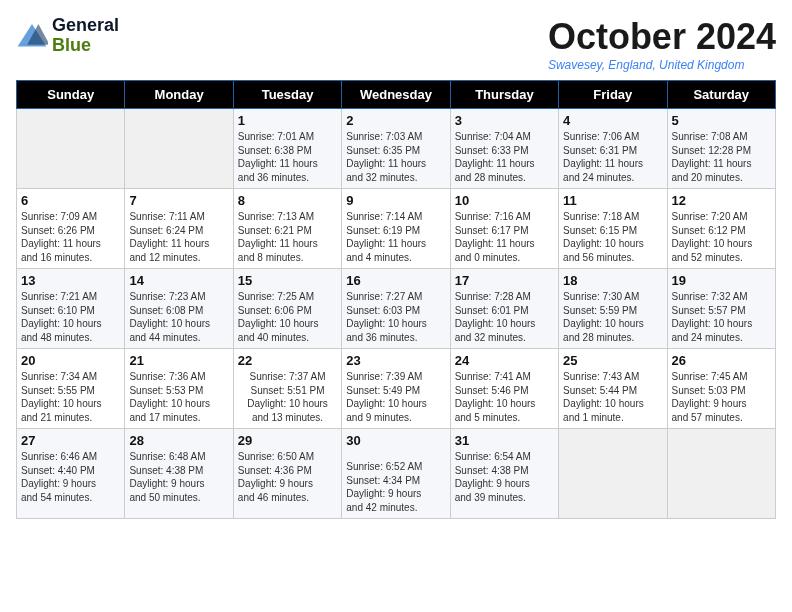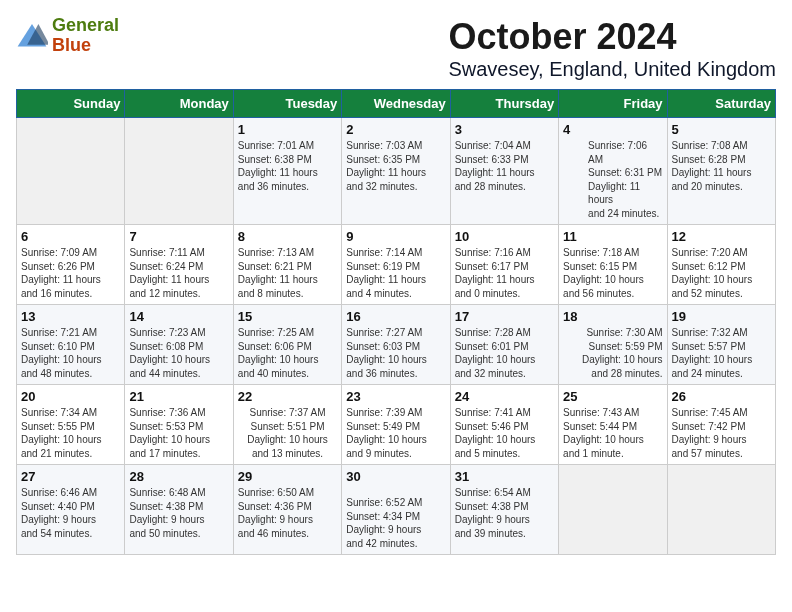--- a/index.html
+++ b/index.html
@@ -21,48 +21,49 @@
       align-items: center;
       gap: 4px;
     }
     .logo-text {
       font-size: 18px;
       font-weight: bold;
       color: #1a3a5c;
       line-height: 1.1;
     }
     .logo-text span {
-      color: #4d7c0f;
+      color: #0f172a;
     }
     .logo-icon {
       width: 32px;
       height: 28px;
     }
     .title-block {
       text-align: left;
     }
     .month-title {
       font-size: 36px;
       font-weight: bold;
       color: #1a1a1a;
     }
     .location {
-      font-size: 20px;
-      color: #0f172a;
+      font-size: 12px;
+      color: #3b82f6;
+      font-style: italic;
     }
     table {
       width: 100%;
       border-collapse: collapse;
       font-size: 11px;
     }
     thead tr th {
-      background-color: #15803d;
+      background-color: #000000;
       color: #fff;
       padding: 6px 4px;
-      text-align: right;
+      text-align: center;
       font-size: 13px;
       font-weight: bold;
       border: 1px solid #2060a0;
     }
     tbody tr td {
       border: 1px solid #ccc;
       padding: 4px 4px;
       vertical-align: top;
       width: 108px;
       min-height: 80px;
@@ -94,21 +95,21 @@
 <body>
 
 <div class="header">
   <div class="logo">
     <svg class="logo-icon" viewBox="0 0 40 34" xmlns="http://www.w3.org/2000/svg">
       <polygon points="20,2 38,30 2,30" fill="#4a90d9" opacity="0.85"></polygon>
       <polygon points="28,2 42,28 14,28" fill="#1a3a5c" opacity="0.6"></polygon>
     </svg>
     <div class="logo-text">
       <div><span>General</span></div>
-      <div style="color:#c2410c">Blue</div>
+      <div style="color:#4d7c0f">Blue</div>
     </div>
   </div>
   <div class="title-block">
     <div class="month-title">October 2024</div>
     <div class="location">Swavesey, England, United Kingdom</div>
   </div>
 </div>
 
 <table>
   <thead>
@@ -142,29 +143,29 @@
         </td>
         <td>
           <span class="day-num">3</span>
           <div class="day-info" style="white-space: pre-line;">Sunrise: 7:04 AM
 Sunset: 6:33 PM
 Daylight: 11 hours
 and 28 minutes.</div>
         </td>
         <td>
           <span class="day-num">4</span>
-          <div class="day-info" style="white-space: pre-line; margin-left: 25px;">Sunrise: 7:06 AM
+          <div class="day-info" style="white-space: pre-line;">Sunrise: 7:06 AM
 Sunset: 6:31 PM
 Daylight: 11 hours
 and 24 minutes.</div>
         </td>
         <td>
           <span class="day-num">5</span>
           <div class="day-info" style="white-space: pre-line;">Sunrise: 7:08 AM
-Sunset: 6:28 PM
+Sunset: 12:28 PM
 Daylight: 11 hours
 and 20 minutes.</div>
         </td>
       </tr>
       <tr>
         <td>
           <span class="day-num">6</span>
           <div class="day-info" style="white-space: pre-line;">Sunrise: 7:09 AM
 Sunset: 6:26 PM
 Daylight: 11 hours
@@ -244,21 +245,21 @@
         </td>
         <td>
           <span class="day-num">17</span>
           <div class="day-info" style="white-space: pre-line;">Sunrise: 7:28 AM
 Sunset: 6:01 PM
 Daylight: 10 hours
 and 32 minutes.</div>
         </td>
         <td>
           <span class="day-num">18</span>
-          <div class="day-info" style="white-space: pre-line; text-align: right;">Sunrise: 7:30 AM
+          <div class="day-info" style="white-space: pre-line;">Sunrise: 7:30 AM
 Sunset: 5:59 PM
 Daylight: 10 hours
 and 28 minutes.</div>
         </td>
         <td>
           <span class="day-num">19</span>
           <div class="day-info" style="white-space: pre-line;">Sunrise: 7:32 AM
 Sunset: 5:57 PM
 Daylight: 10 hours
 and 24 minutes.</div>
@@ -303,21 +304,21 @@
         <td>
           <span class="day-num">25</span>
           <div class="day-info" style="white-space: pre-line;">Sunrise: 7:43 AM
 Sunset: 5:44 PM
 Daylight: 10 hours
 and 1 minute.</div>
         </td>
         <td>
           <span class="day-num">26</span>
           <div class="day-info" style="white-space: pre-line;">Sunrise: 7:45 AM
-Sunset: 7:42 PM
+Sunset: 5:03 PM
 Daylight: 9 hours
 and 57 minutes.</div>
         </td>
       </tr>
       <tr>
         <td>
           <span class="day-num">27</span>
           <div class="day-info" style="white-space: pre-line;">Sunrise: 6:46 AM
 Sunset: 4:40 PM
 Daylight: 9 hours

